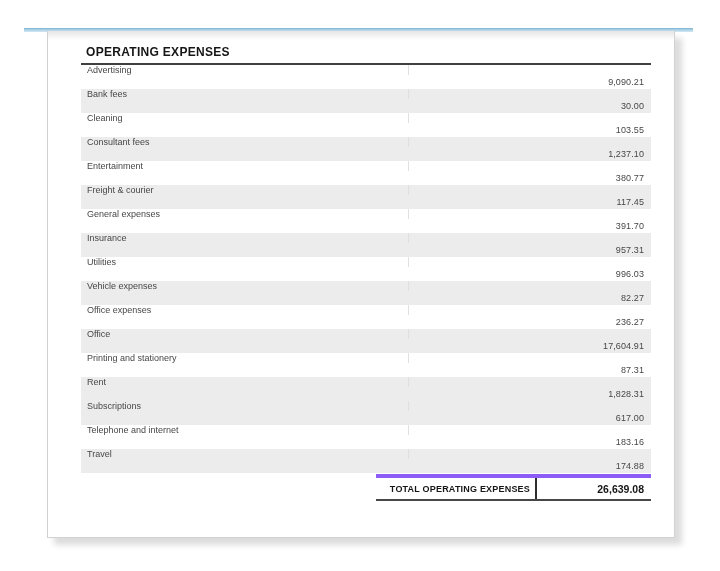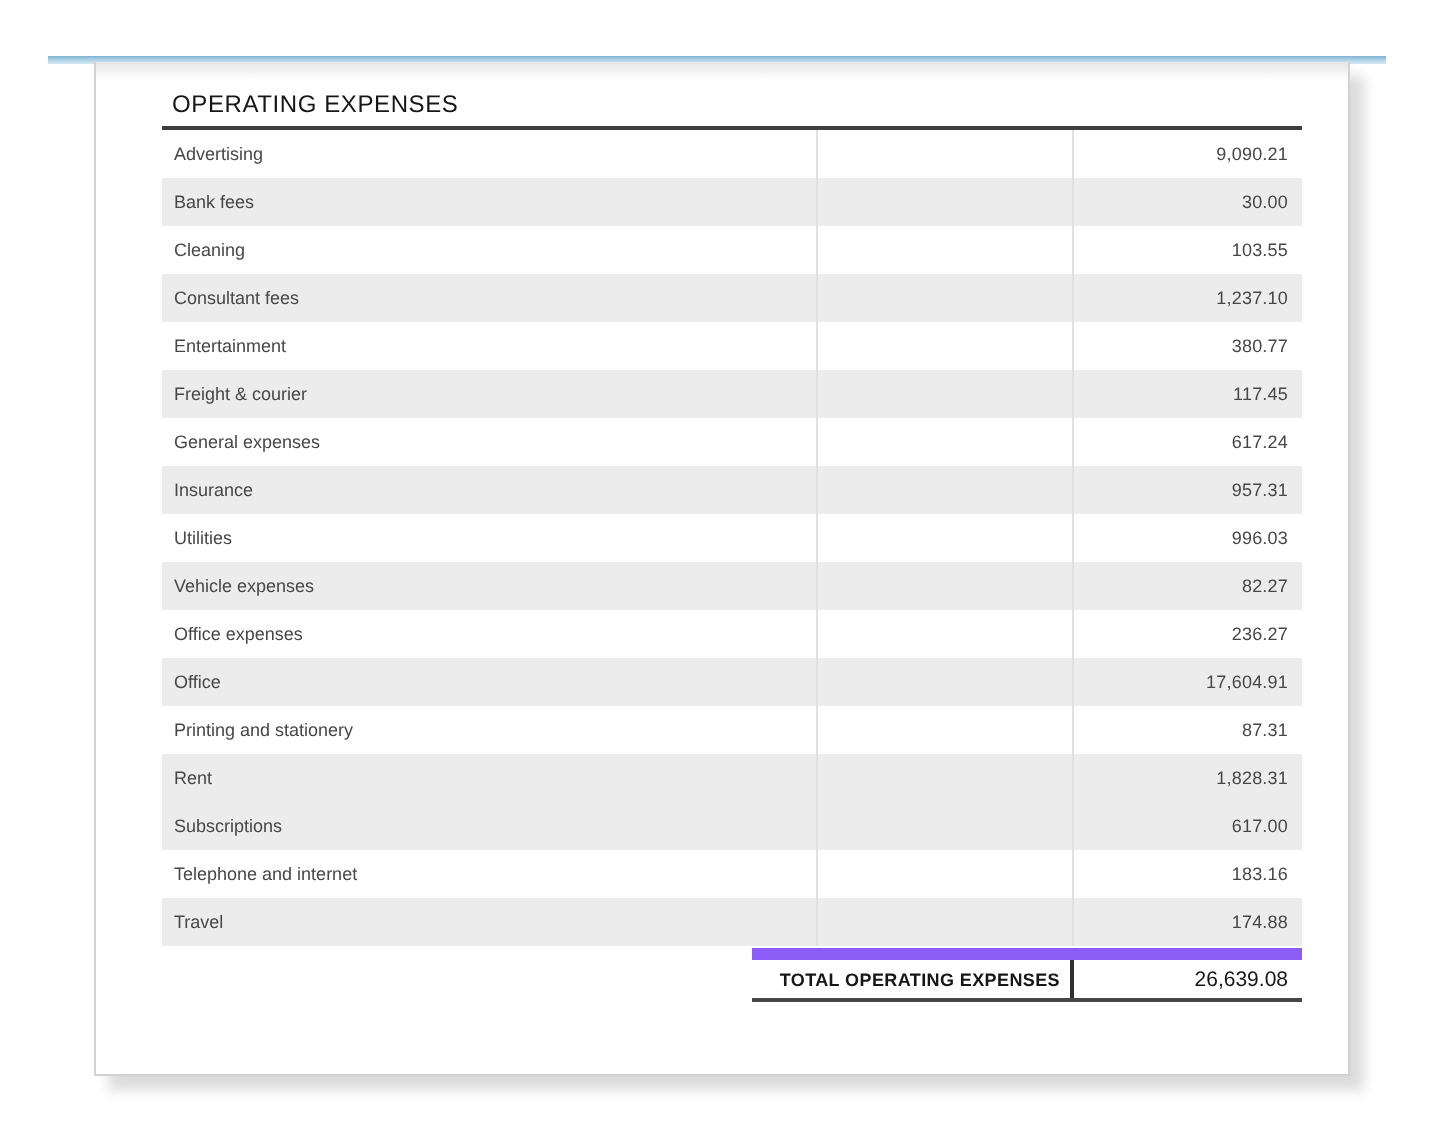--- a/index.html
+++ b/index.html
@@ -43,33 +43,34 @@
     pointer-events:none;
   }
   .table-wrap{
     position:absolute;
     left:33px; top:0;
     width:570px;
   }
   .section-header{
     padding:14px 0 4px 5px;
     font-size:12px;
-    font-weight:normal;
+    font-weight:bold;
     letter-spacing:0.3px;
     color:var(--ink);
     border-bottom:2px solid var(--rule-dark);
   }
   .rows{width:100%;}
   .row{
     display:flex;
     height:24px;
     align-items:stretch;
     font-size:9px;
     color:var(--row-ink);
     background:#ffffff;
+    flex-direction:column;
   }
   .row.alt{background:var(--row-alt);text-align:right;}
   .cell-label{
     width:328px;
     padding-left:6px;
     display:flex; align-items:center;
     border-right:1px solid var(--divider);
   }
   .cell-mid{
     width:128px;
@@ -83,39 +84,39 @@
   }
   .total-row{
     display:flex;
     justify-content:flex-end;
     margin-top:1px;
   }
   .total-inner{
     display:flex;
     width:275px;
     height:27px;
-    border-top:6px solid #8b5cf6;
+    border-top:4px solid #8b5cf6;
     border-bottom:2px solid #474747;
   }
   .total-label{
     width:161px;
     display:flex; align-items:center; justify-content:flex-end;
     padding-right:5px;
     font-size:9px;
     font-weight:bold;
     letter-spacing:0.2px;
     color:var(--ink);
     border-right:2px solid #2e2e2e;
   }
   .total-amount{
     flex:1;
     display:flex; align-items:center; justify-content:flex-end;
     padding-right:7px;
     font-size:10.5px;
-    font-weight:normal;
+    font-weight:bold;
     color:var(--ink);
   }
 </style>
 </head>
 <body>
 
 <div class="page-rule"></div>
 
 <div class="report-card">
   <div class="table-wrap">
@@ -155,21 +156,21 @@
 
   <div class="row alt">
     <div class="cell-label">Freight &amp; courier</div>
     <div class="cell-mid"></div>
     <div class="cell-amount">117.45</div>
   </div>
 
   <div class="row">
     <div class="cell-label">General expenses</div>
     <div class="cell-mid"></div>
-    <div class="cell-amount">617.24</div>
+    <div class="cell-amount">391.70</div>
   </div>
 
   <div class="row alt">
     <div class="cell-label">Insurance</div>
     <div class="cell-mid"></div>
     <div class="cell-amount">957.31</div>
   </div>
 
   <div class="row">
     <div class="cell-label">Utilities</div>

